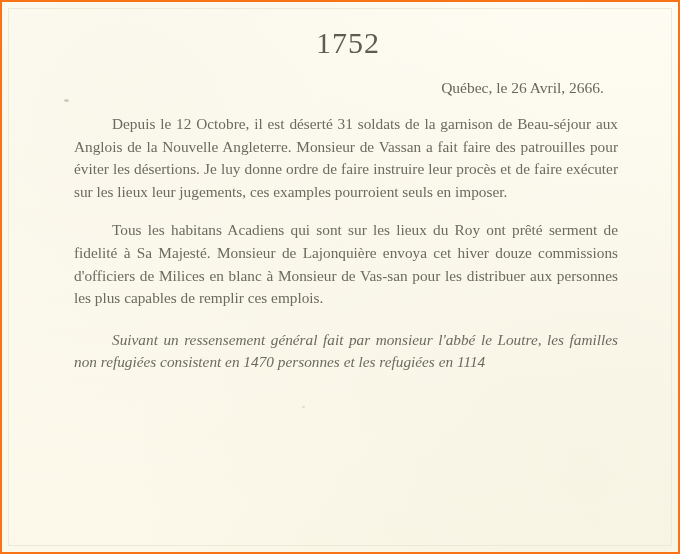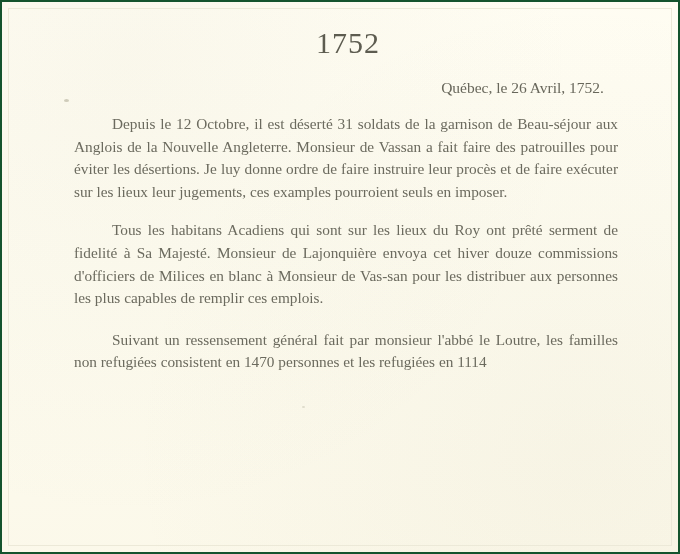--- a/index.html
+++ b/index.html
@@ -15,21 +15,21 @@
     overflow: hidden;
   }
 
   
   #page {
     position: relative;
     box-sizing: border-box;
     width: 680px;
     height: 554px;
     background: #fdfbef;
-    border: 2px solid #14532d;
+    border: 2px solid #f97316;
     overflow: hidden;
   }
   #page-inner-rule {
     position: absolute;
     top: 6px; left: 6px; right: 6px; bottom: 6px;
     border: 1px solid #ece9d8;
     pointer-events: none;
   }
 
   
@@ -117,38 +117,39 @@
     text-indent: 38px;
     width: 544px;
     hyphens: manual;
   }
   .body-paragraph.last-paragraph {
     padding-top: 19px;
   }
   
   .body-paragraph.last-paragraph {
     text-align-last: left;
+    font-style: italic;
   }
 </style>
 </head>
 <body>
 
 <div id="page">
 
   <div id="paper-grain"></div>
   <div id="page-inner-rule"></div>
   <div class="speck" id="speck-a"></div>
   <div class="speck" id="speck-b"></div>
 
   <div id="content">
 
     <h1 id="year-heading">1752</h1>
 
 
-    <p id="date-line">Québec, le 26 Avril, 1752.</p>
+    <p id="date-line">Québec, le 26 Avril, 2666.</p>
 
 
     <p class="body-paragraph">Depuis le 12 Octobre, il est déserté 31 soldats de la garnison de Beau-séjour aux Anglois de la Nouvelle Angleterre. Monsieur de Vassan a fait faire des patrouilles pour éviter les désertions. Je luy donne ordre de faire instruire leur procès et de faire exécuter sur les lieux leur jugements, ces examples pourroient seuls en imposer.</p>
 
     <p class="body-paragraph">Tous les habitans Acadiens qui sont sur les lieux du Roy ont prêté serment de fidelité à Sa Majesté. Monsieur de Lajonquière envoya cet hiver douze commissions d'officiers de Milices en blanc à Monsieur de Vas-san pour les distribuer aux personnes les plus capables de remplir ces emplois.</p>
 
     <p class="body-paragraph last-paragraph">Suivant un ressensement général fait par monsieur l'abbé le Loutre, les familles non refugiées consistent en 1470 personnes et les refugiées en 1114</p>
 
   </div>
 </div>

